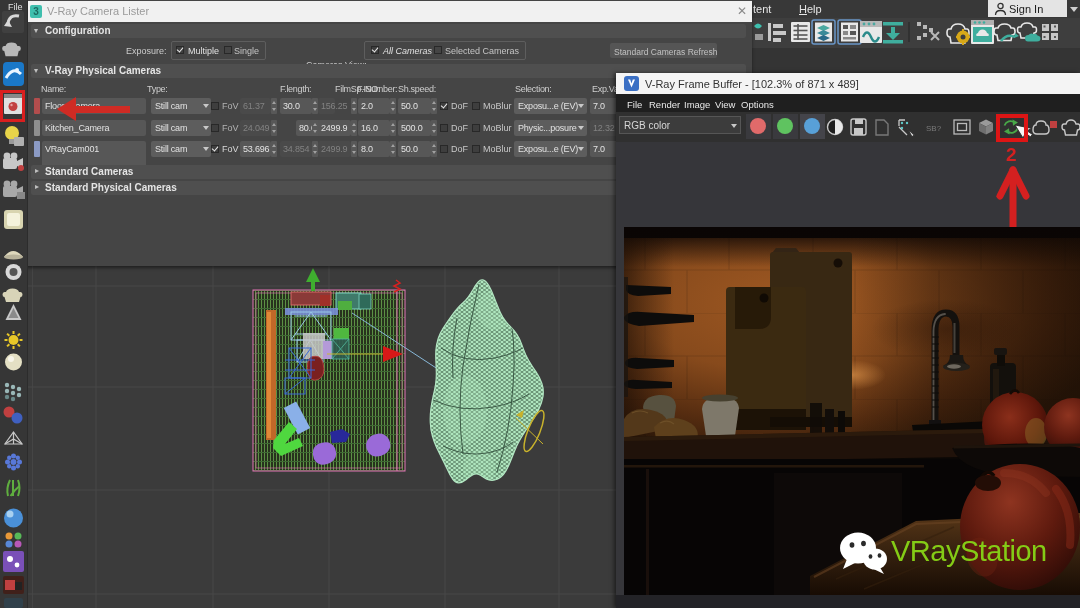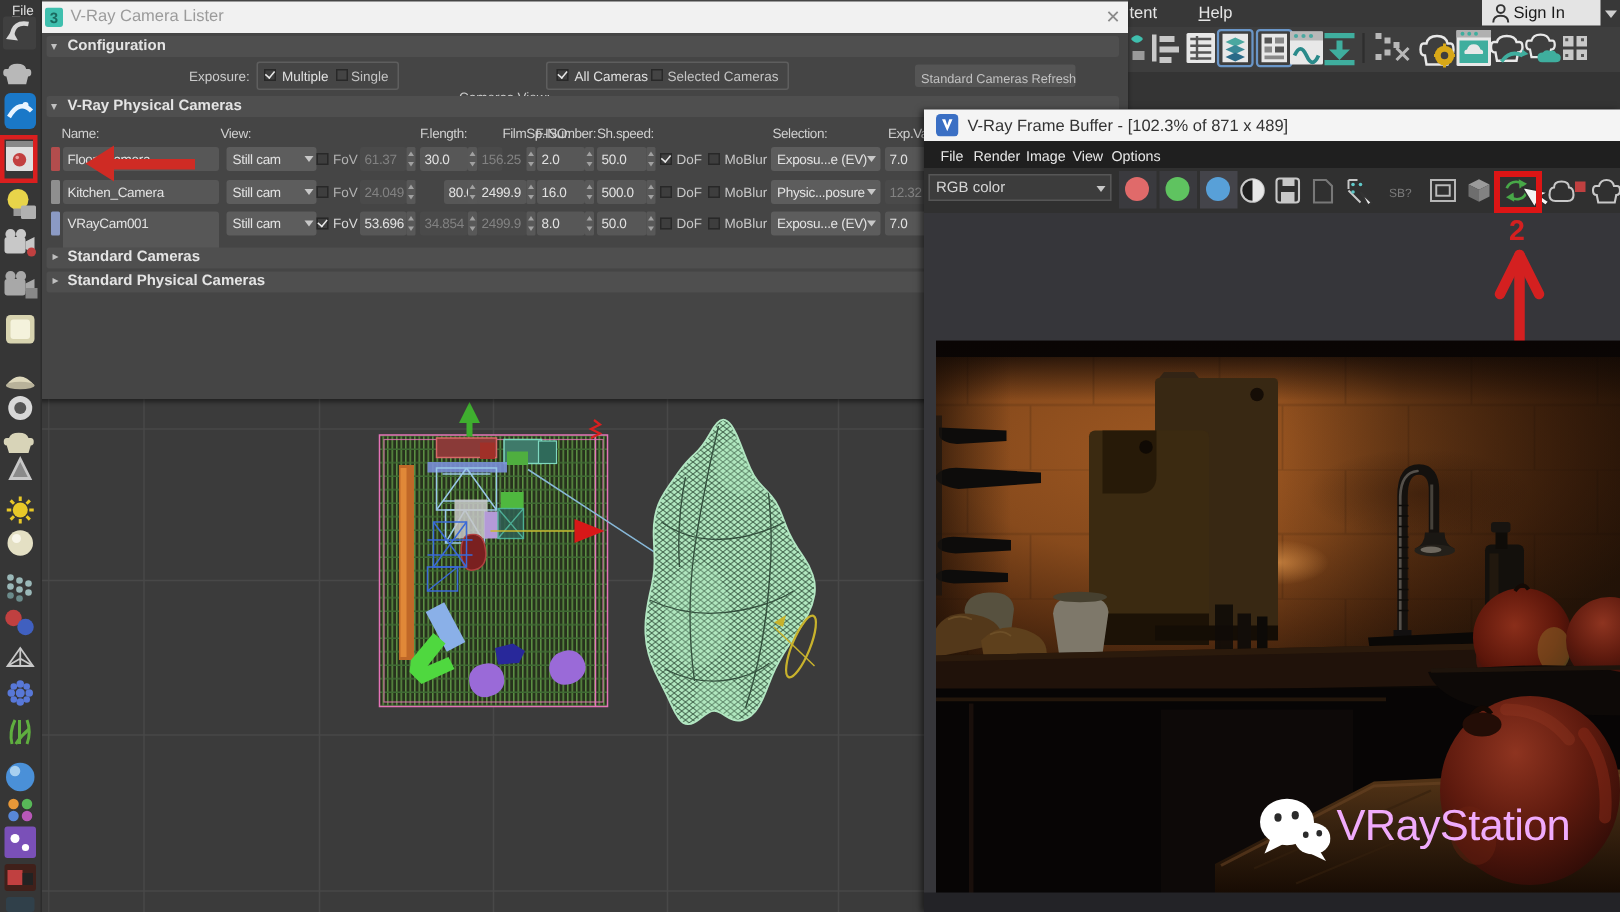--- a/index.html
+++ b/index.html
@@ -254,34 +254,34 @@
   <div class="txt" style="left:126px;top:46px;font-size:9px;color:#cccccc;">Exposure:</div>
   <div class="abs" style="left:171px;top:41px;width:95px;height:19px;border:1px solid #5e5e5e;border-radius:2px;box-sizing:border-box;"></div>
   <div class="ck on" style="left:176px;top:46px;"></div>
   <div class="txt" style="left:188px;top:46px;font-size:9px;color:#e0e0e0;">Multiple</div>
   <div class="ck" style="left:224px;top:46px;background:#444;"></div>
   <div class="txt" style="left:234px;top:46px;font-size:9px;color:#c4c4c4;">Single</div>
 
   <div class="txt" style="left:306px;top:60px;font-size:9px;color:#cccccc;text-align:right;">Cameras View:</div>
   <div class="abs" style="left:364px;top:41px;width:162px;height:19px;border:1px solid #5e5e5e;border-radius:2px;box-sizing:border-box;"></div>
   <div class="ck on" style="left:371px;top:46px;"></div>
-  <div class="txt" style="left:383px;top:46px;font-size:9px;color:#e0e0e0;">All Cameras</div>
+  <div class="txt" style="left:383px;top:46px;font-size:9px;color:#e0e0e0;font-style:italic;">All Cameras</div>
   <div class="ck" style="left:434px;top:46px;background:#444;"></div>
   <div class="txt" style="left:445px;top:46px;font-size:9px;color:#c4c4c4;">Selected Cameras</div>
 
   <div class="abs" style="left:610px;top:43px;width:107px;height:15px;background:#555;border-radius:2px;"></div>
   <div class="txt" style="left:614px;top:47px;font-size:8.5px;color:#c2c2c2;">Standard Cameras Refresh</div>
 
   <div class="bar" style="left:31px;top:64px;width:715px;height:14px;"></div>
   <div class="txt" style="left:34px;top:66px;font-size:8px;color:#c0c0c0;">▾</div>
   <div class="txt" style="left:45px;top:65px;font-size:10px;font-weight:bold;color:#e4e4e4;">V-Ray Physical Cameras</div>
 
   <div id="thead">
   <div class="txt" style="left:41px;top:84px;font-size:9px;letter-spacing:-0.3px;color:#cfcfcf;">Name:</div>
-  <div class="txt" style="left:147px;top:84px;font-size:9px;letter-spacing:-0.3px;color:#cfcfcf;">View:</div>
+  <div class="txt" style="left:147px;top:84px;font-size:9px;letter-spacing:-0.3px;color:#cfcfcf;">Type:</div>
   <div class="txt" style="left:280px;top:84px;font-size:9px;letter-spacing:-0.3px;color:#cfcfcf;">F.length:</div>
   <div class="txt" style="left:314px;top:84px;font-size:9px;letter-spacing:-0.3px;color:#cfcfcf;padding-left:21px;">FilmSp.ISO:</div>
   <div class="txt" style="left:357px;top:84px;font-size:9px;letter-spacing:-0.3px;color:#cfcfcf;">F-Number:</div>
   <div class="txt" style="left:398px;top:84px;font-size:9px;letter-spacing:-0.3px;color:#cfcfcf;">Sh.speed:</div>
   <div class="txt" style="left:515px;top:84px;font-size:9px;letter-spacing:-0.3px;color:#cfcfcf;">Selection:</div>
   <div class="txt" style="left:592px;top:84px;font-size:9px;letter-spacing:-0.3px;color:#cfcfcf;">Exp.Va</div>
   </div>
 
   <div id="trows">
   <div class="abs" style="left:34px;top:98px;width:6px;height:16px;background:#b24d4d;border-radius:1px;"></div>
@@ -689,15 +689,15 @@
   <svg class="abs" style="left:837px;top:531px;" width="50" height="46" viewBox="0 0 50 46">
     <ellipse cx="21" cy="17" rx="18" ry="15.5" fill="#fff"></ellipse>
     <polygon points="10,28 6,38 18,32" fill="#fff"></polygon>
     <ellipse cx="38" cy="28" rx="12" ry="10.5" fill="#fff"></ellipse>
     <polygon points="43,36.5 47,43 36.5,38" fill="#fff"></polygon>
     <ellipse cx="15" cy="14" rx="2.4" ry="2.8" fill="#2b2b2b"></ellipse>
     <ellipse cx="26.5" cy="12.5" rx="2.4" ry="2.8" fill="#2b2b2b"></ellipse>
     <ellipse cx="33.5" cy="25.5" rx="1.9" ry="2.2" fill="#2b2b2b"></ellipse>
     <ellipse cx="42.5" cy="24.5" rx="1.9" ry="2.2" fill="#2b2b2b"></ellipse>
   </svg>
-  <div class="txt" style="left:891px;top:535px;font-size:29px;color:#f0abfc;letter-spacing:-0.5px;">VRayStation</div>
+  <div class="txt" style="left:891px;top:535px;font-size:29px;color:#84cc16;letter-spacing:-0.5px;">VRayStation</div>
 
 </div>
 
 </body></html>

